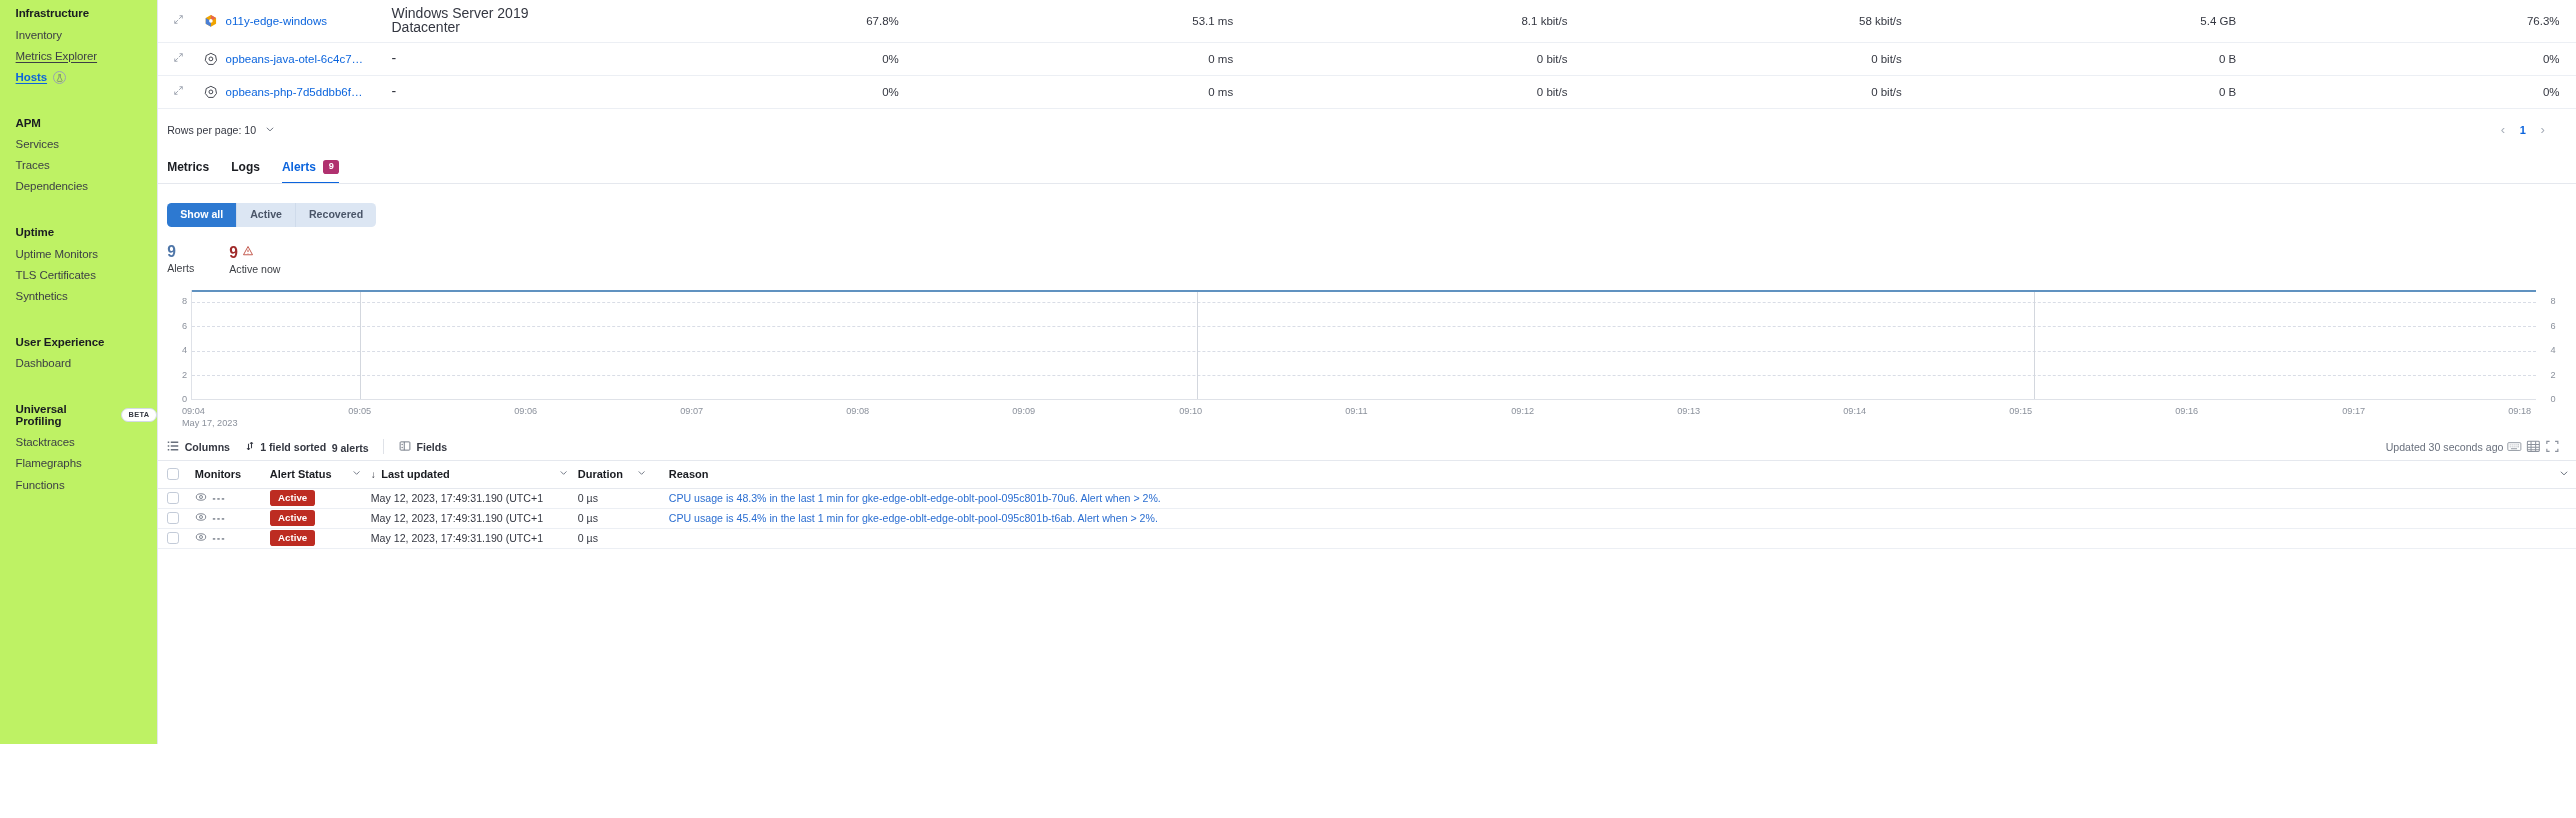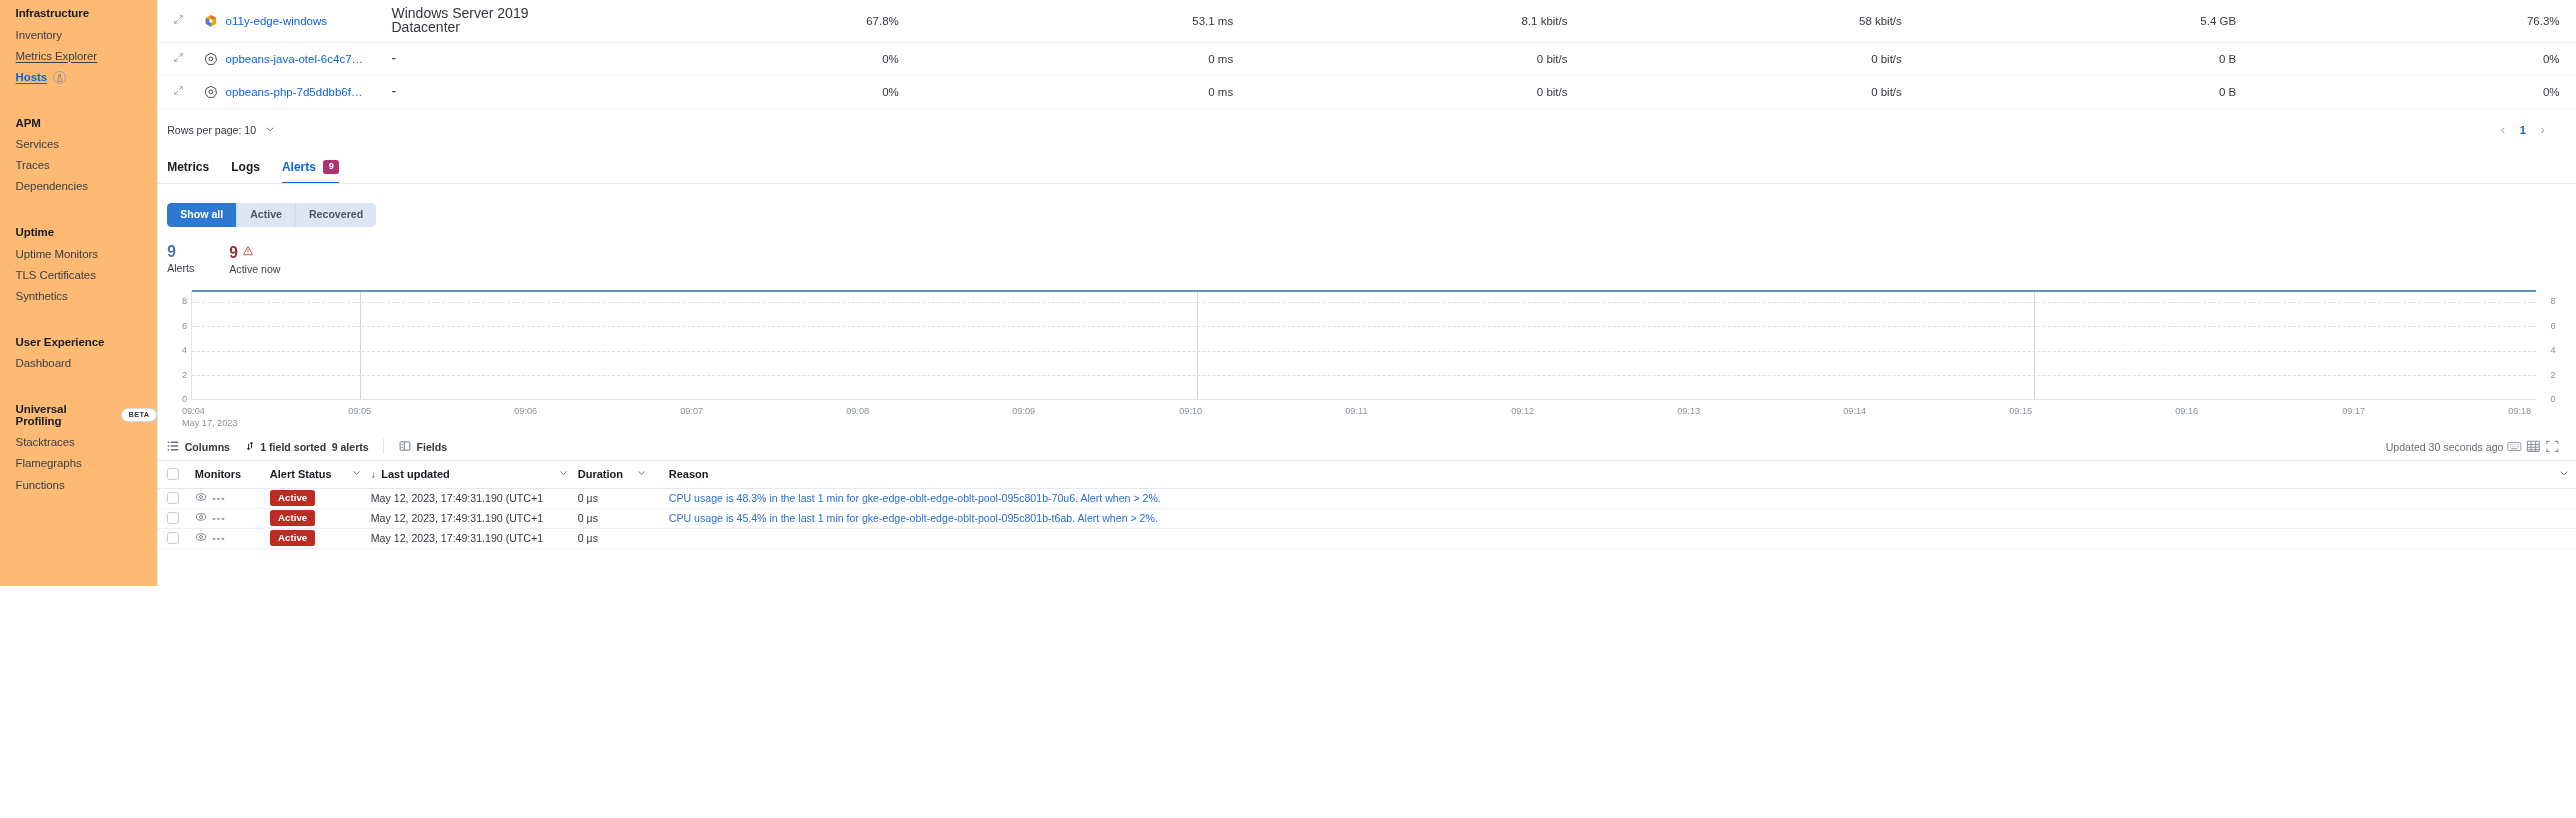--- a/index.html
+++ b/index.html
@@ -11,24 +11,24 @@
     font-family: "Liberation Sans", sans-serif;
     color: #343741;
     -webkit-font-smoothing: antialiased;
   }
   .app { display: flex; width: 2576px; height: 818px; }
 
   
   .sidebar {
     width: 158px;
     flex: 0 0 158px;
-    background: #fdba74;
+    background: #bef264;
     border-right: 0.9px solid #e3e6ef;
     padding: 0 0 0 15.6px;
-    height: 586px;
+    height: 744px;
     overflow: hidden;
   }
   .nav-group { margin-bottom: 9.2px; }
   .nav-group.first { margin-top: 4.6px; }
   .nav-title {
     font-size: 11.5px;
     font-weight: bold;
     color: #1a1c21;
     letter-spacing: -0.1px;
     padding: 2.8px 0 5.5px 0;
@@ -171,21 +171,21 @@
   .x-axis { position: relative; margin: 4.6px 9.2px 0 9.2px; height: 31px; }
   .x-tick { position: absolute; font-size: 9.2px; color: #8b919c; line-height: 12px; }
   .x-tick .d2 { display: block; }
 
   
   .grid-toolbar {
     display: flex; align-items: center; justify-content: space-between;
     padding: 3.7px 16.5px 5.5px 9.2px;
     font-size: 10.6px;
   }
-  .gt-left { display: flex; align-items: center; gap: 14.7px; }
+  .gt-left { display: flex; align-items: flex-end; gap: 14.7px; }
   .gt-btn { display: flex; align-items: center; gap: 5.5px; font-weight: bold; color: #343741; cursor: pointer; }
   .gt-sep { width: 0.9px; height: 14.7px; background: #dfe2e8; }
   .gt-right { display: flex; align-items: center; gap: 4px; color: #69707d; }
   .gt-updated { font-size: 10.6px; color: #69707d; }
   .icon-box { width: 14.7px; height: 14.7px; cursor: pointer; color: #8b919c; }
 
   
   .dg-header {
     display: flex; align-items: center;
     border-top: 0.9px solid #e5e8ee;

